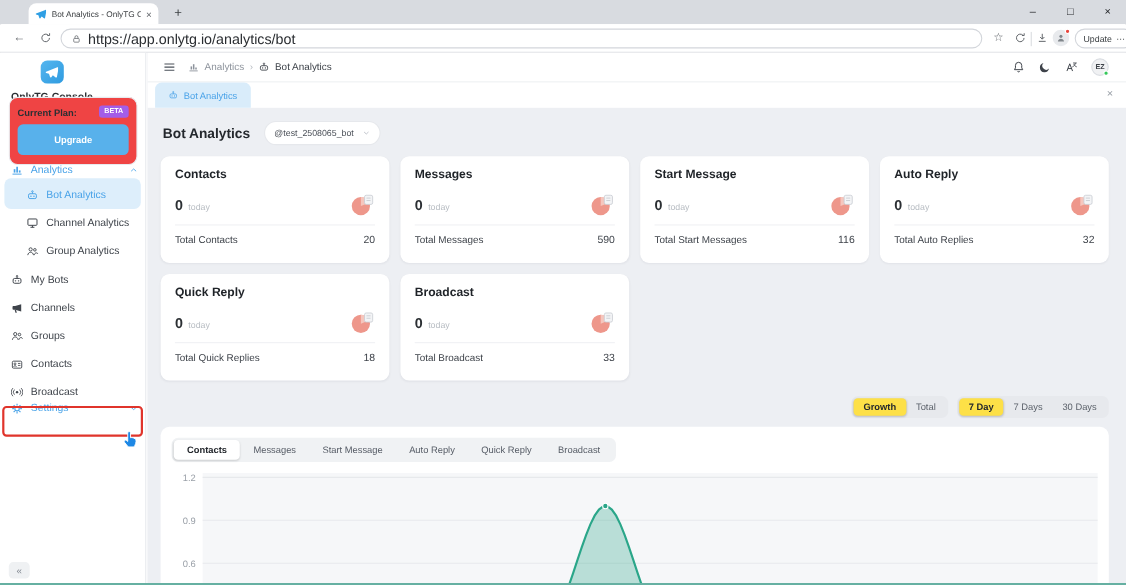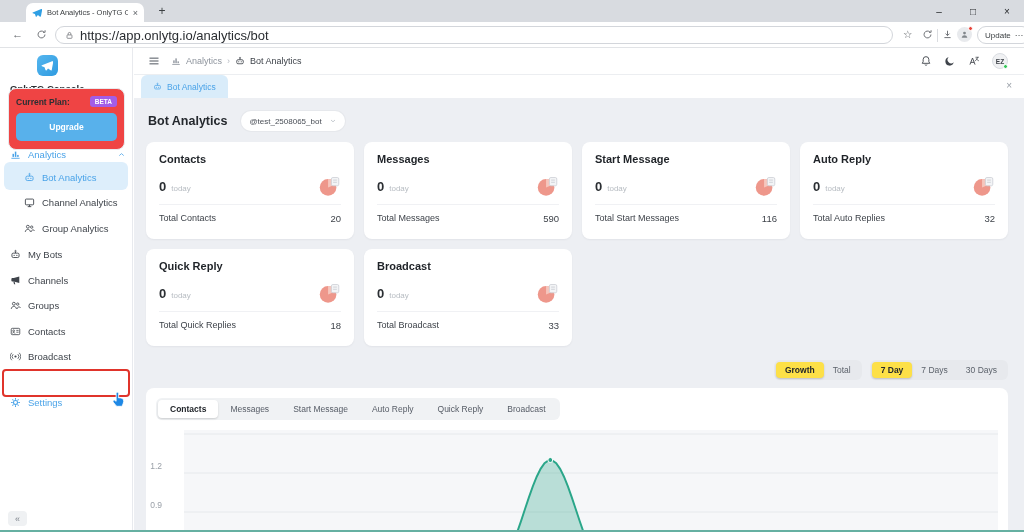--- a/index.html
+++ b/index.html
@@ -101,21 +101,21 @@
   .pill-group { background:#e7e9ed; border-radius:6px; padding:2px; display:flex; }
   .pill-btn { padding:3px 9px; font-size:8.5px; color:#5c626b; border-radius:4px; white-space:nowrap; }
   .pill-btn.active { background:#fde047; color:#23272c; font-weight:bold; box-shadow:0 1px 2px rgba(0,0,0,.18); }
 
   .chart-card { margin-top:8px; background:#fff; border-radius:8px 8px 0 0; padding:10px 10px 0; height:220px; }
   .chart-tabs { display:inline-flex; background:#f0f2f4; border-radius:6px; padding:2px; }
   .ctab { padding:4px 12px; font-size:8.5px; color:#565c66; border-radius:4px; white-space:nowrap; }
   .ctab.active { background:#fff; color:#23272c; font-weight:bold; box-shadow:0 1px 2px rgba(0,0,0,.15); }
   .chart-wrap { margin-top:10px; position:relative; height:120px; }
   .y-labels { position:absolute; left:0; top:0; width:22px; height:100%; }
-  .ytick { position:absolute; right:16px; font-size:8.5px; color:#9aa0a8;margin-top:32px; }
+  .ytick { position:absolute; right:0; font-size:8.5px; color:#9aa0a8; }
   .plot { position:absolute; left:28px; right:0; top:0; bottom:0; }
   .plot svg { width:100%; height:100%; display:block; }
 </style>
 </head>
 <body>
 
 <svg width="0" height="0" style="position:absolute">
   <defs>
     <symbol id="i-plane" viewBox="0 0 16 16">
       <path d="M14.8 1.6L1.2 7c-.7.3-.6 1.2.1 1.4l3.4 1.1 1.3 3.9c.2.7 1.1.8 1.5.2l1.9-2.3 3.4 2.5c.6.4 1.4.1 1.5-.6l2-10.5c.1-.8-.7-1.4-1.5-1.1z" fill="currentColor"></path>
@@ -325,21 +325,21 @@
           <use href="#i-idcard"></use>
         </svg>
       <span class="lbl">Contacts</span>
     </div>
     <div class="nav-item" style="top:297px">
       <svg class="ic" width="11" height="11">
           <use href="#i-broadcast"></use>
         </svg>
       <span class="lbl">Broadcast</span>
     </div>
-    <div class="nav-item blue" style="top:343px">
+    <div class="nav-item blue" style="top:312px">
       <svg class="ic" width="11" height="11">
           <use href="#i-gear"></use>
         </svg>
       <span class="lbl">Settings</span>
       <svg class="ic" width="9" height="9">
           <use href="#i-chev-down"></use>
         </svg>
     </div>
 
     <div class="red-box"></div>

